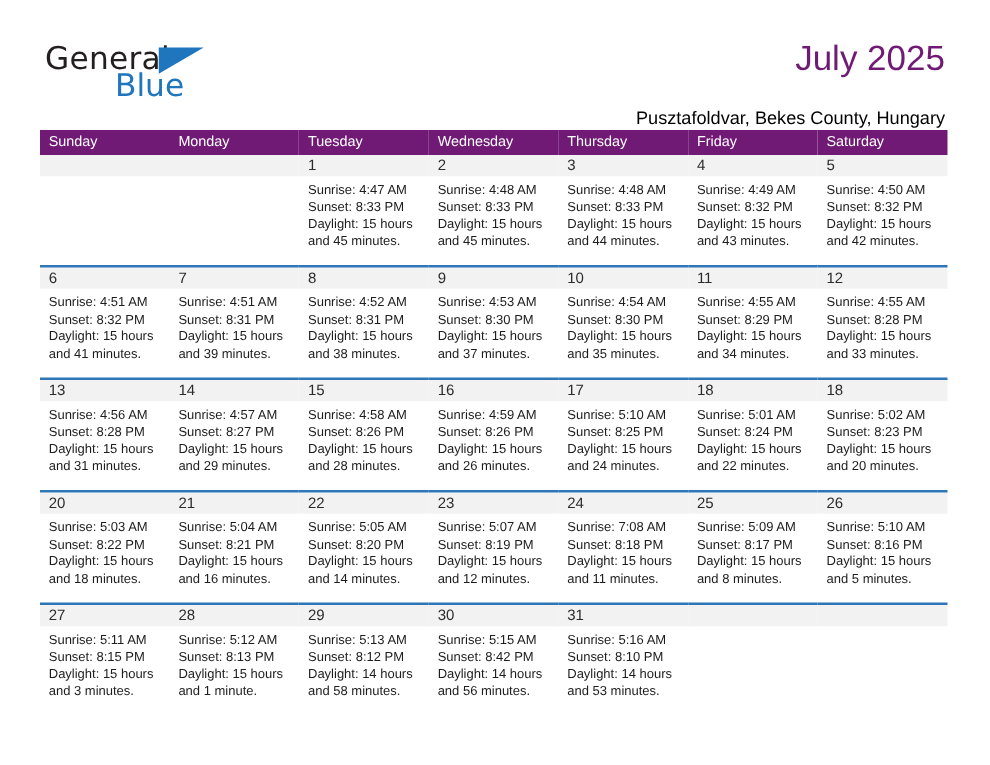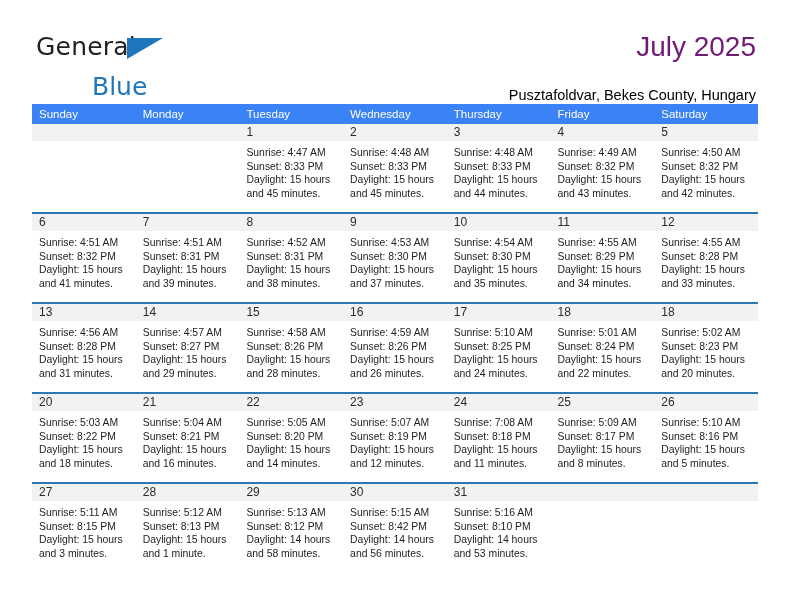--- a/index.html
+++ b/index.html
@@ -51,21 +51,21 @@
     left: 95px;
     top: 8px;
     width: 0;
     height: 0;
     border-left: 36px solid #1f76bc;
     border-bottom: 21px solid transparent;
   }
   .brand-blue {
     position: absolute;
     left: 60px;
-    top: 42px;
+    top: 24px;
     font-size: 25px;
     color: #1f76bc;
     font-family: "DejaVu Sans", sans-serif;
     font-weight: 400;
   }
 
   .title-block {
     position: absolute;
     right: 0;
     top: 0;
@@ -90,21 +90,21 @@
   
   .calendar {
     position: absolute;
     left: 32px;
     top: 104px;
     width: 726px;
     border-collapse: collapse;
     table-layout: fixed;
   }
   .calendar th {
-    background: #3b82f6;
+    background: #701a75;
     color: #ffffff;
     font-size: 11.5px;
     font-weight: 400;
     text-align: left;
     padding: 4px 0 4px 7px;
     height: 12px;
     border: none;
   }
   .calendar td {
     vertical-align: top;

